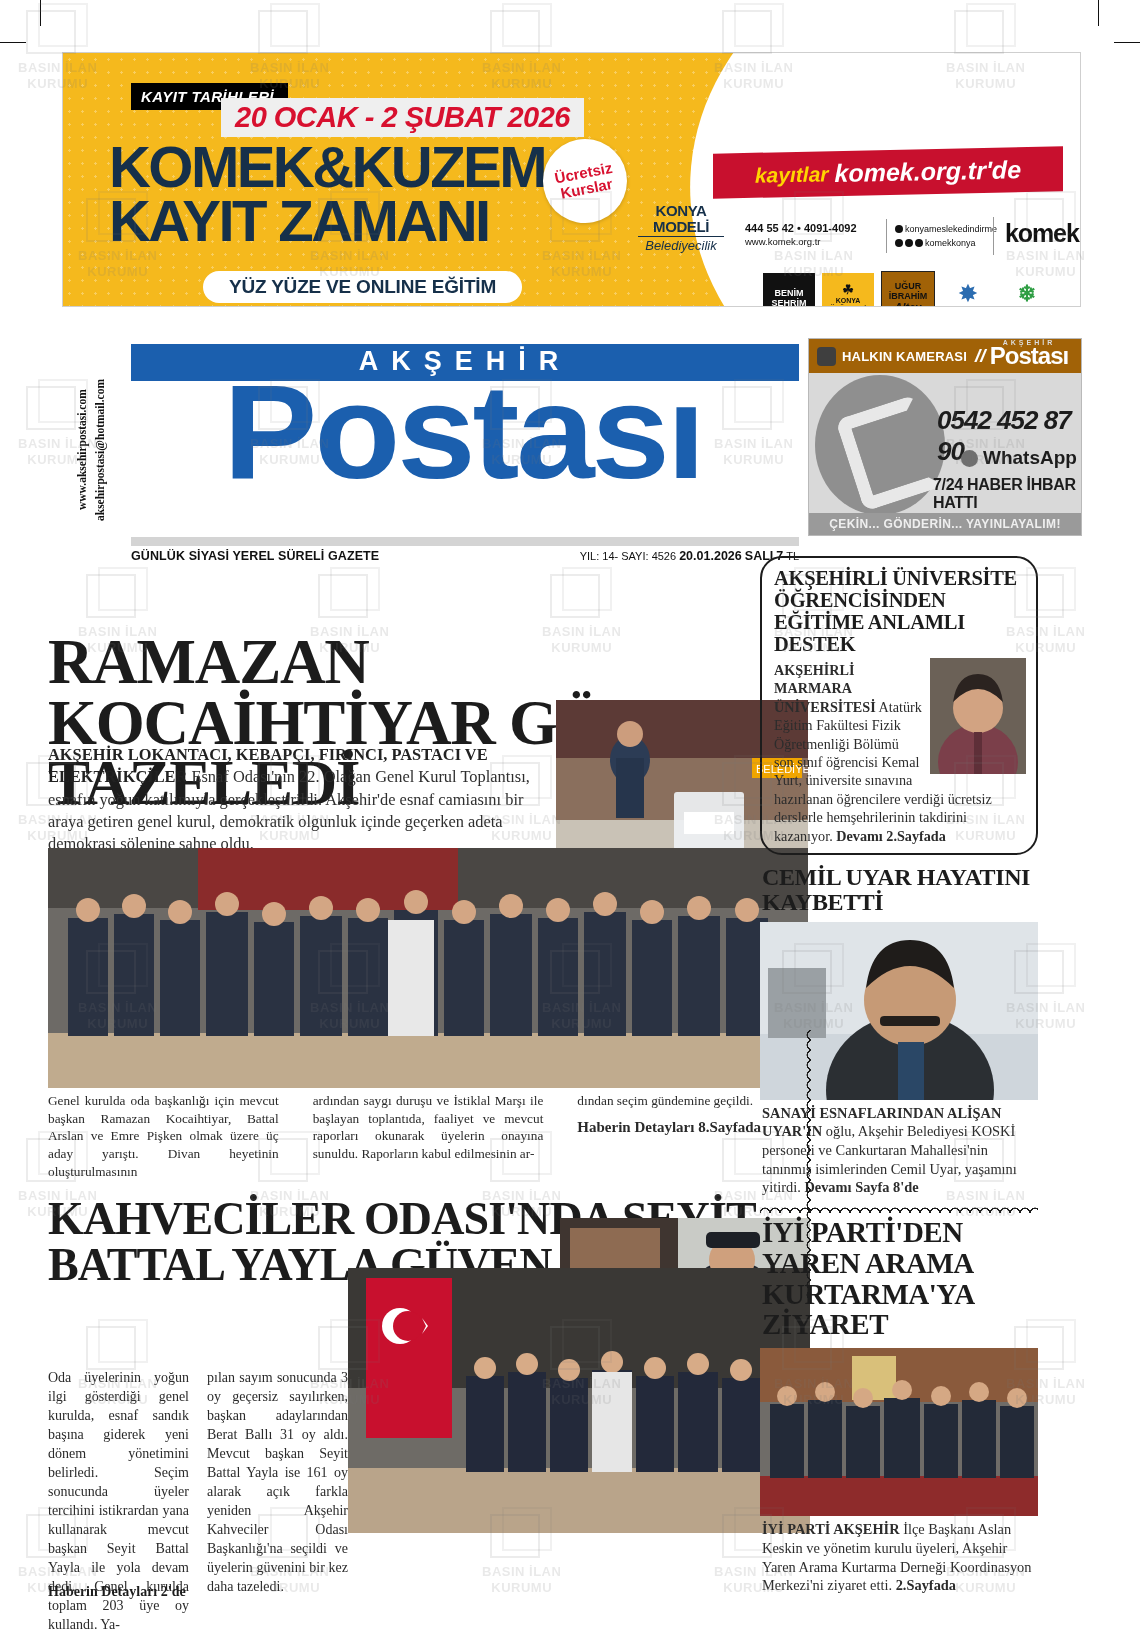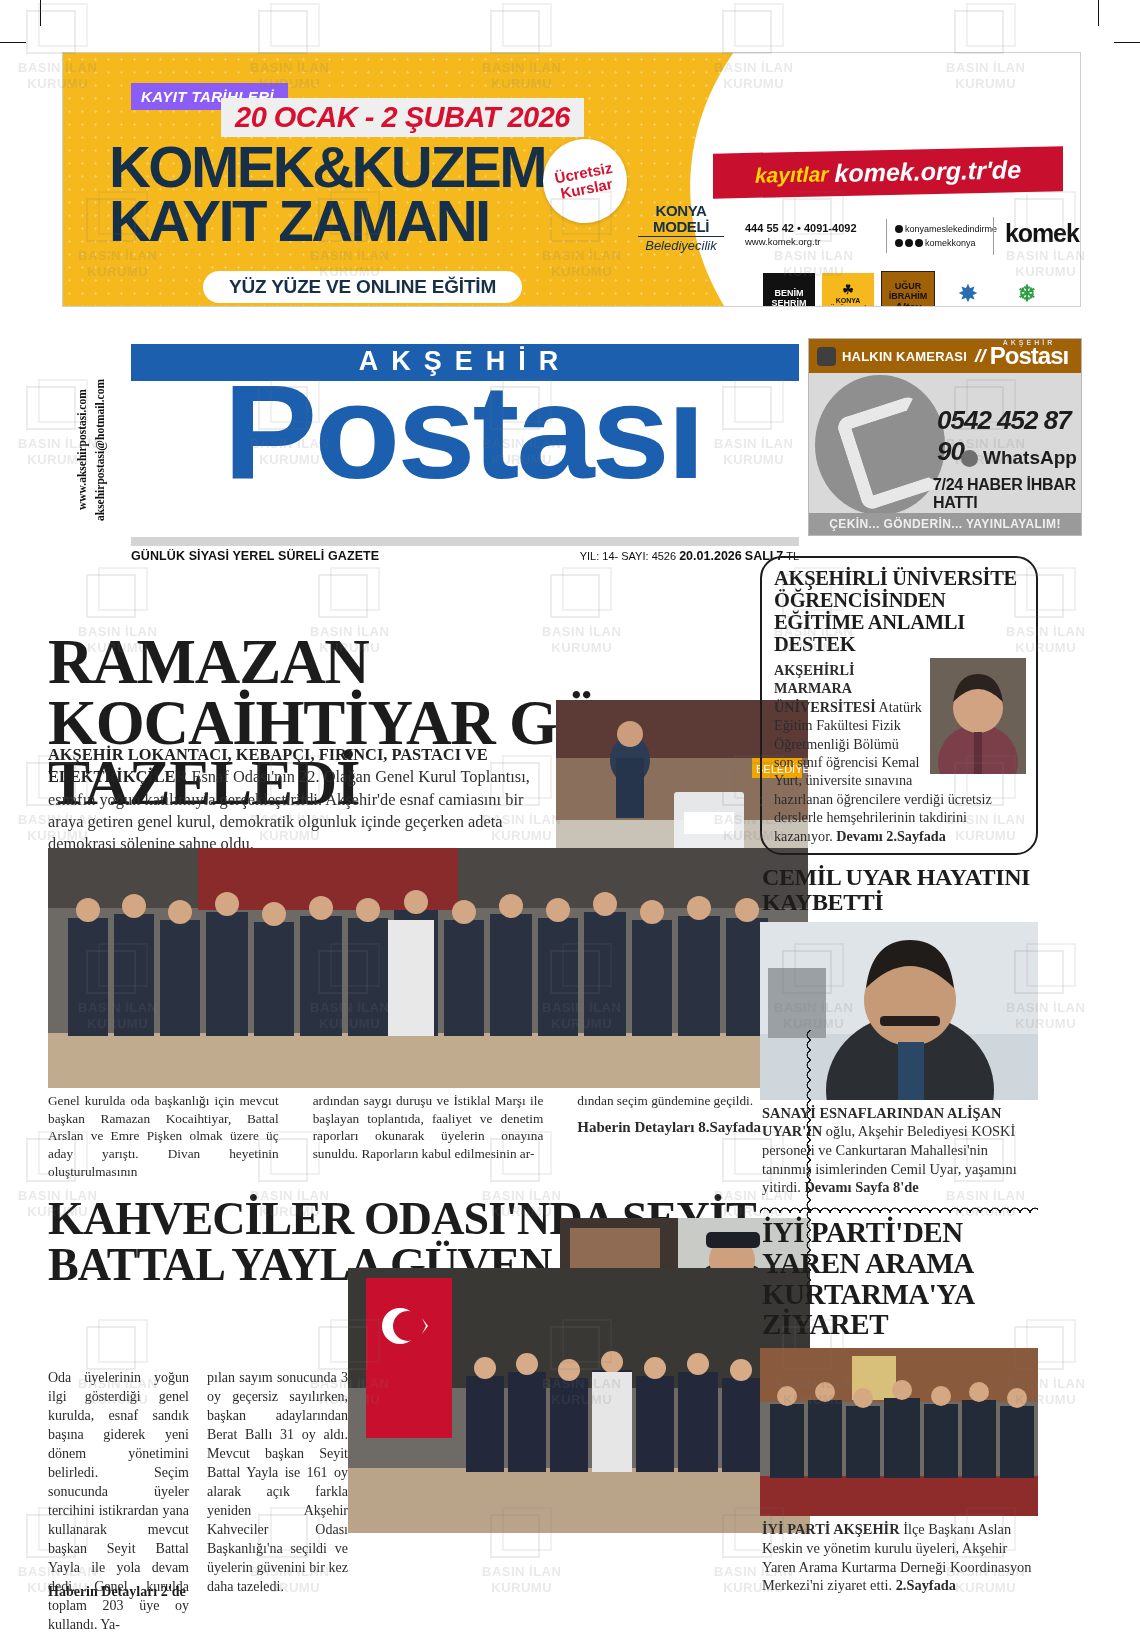--- a/index.html
+++ b/index.html
@@ -31,21 +31,21 @@
   .crop{position:absolute;background:#111;z-index:30;}
 
   
   .ad{position:absolute;left:62px;top:52px;width:1017px;height:253px;
       background:#f5b91d;overflow:hidden;border:1px solid #cfcfcf;}
   .ad-dots{position:absolute;inset:0;
     background-image:radial-gradient(rgba(255,255,255,.55) 1.1px, transparent 1.2px);
     background-size:13px 13px;opacity:.55;}
   .ad-wedge{position:absolute;right:-170px;top:-120px;width:560px;height:500px;
     background:#ffffff;border-radius:50% 0 0 50%;transform:rotate(-4deg);}
-  .kt{position:absolute;left:68px;top:30px;background:#8b5cf6;color:#fff;
+  .kt{position:absolute;left:68px;top:30px;background:#000000;color:#fff;
     font-family:"Liberation Sans",sans-serif;font-weight:700;font-style:italic;
     font-size:15px;letter-spacing:.4px;padding:5px 14px 5px 10px;}
   .kdate{position:absolute;left:158px;top:45px;background:#efefef;color:#d8102f;
     font-family:"Liberation Sans",sans-serif;font-weight:700;font-style:italic;
     font-size:29px;letter-spacing:-.5px;padding:3px 14px;}
   .kbig1,.kbig2{position:absolute;left:46px;color:#16304a;
     font-family:"Liberation Sans",sans-serif;font-weight:700;
     font-size:57px;letter-spacing:-2.6px;line-height:.92;
     transform:scaleX(1.02);transform-origin:left center;}
   .kbig1{top:88px;}
@@ -504,21 +504,21 @@
         <circle cx="604" cy="64" r="12"></circle>
           <circle cx="651" cy="60" r="12"></circle>
           <circle cx="699" cy="62" r="12"></circle>
       </g>
       <rect x="340" y="72" width="46" height="116" fill="#e8e8e8"></rect>
     </svg>
   </div>
 
   <div class="cols3">
     <div class="c">Genel kurulda oda başkanlığı için mevcut başkan Ramazan Kocaihtiyar, Battal Arslan ve Emre Pişken olmak üzere üç aday yarıştı. Divan heyetinin oluşturulmasının</div>
-    <div class="c">ardından saygı duruşu ve İstiklal Marşı ile başlayan toplantıda, faaliyet ve denetim raporları okunarak üyelerin onayına sunuldu. Raporların kabul edilmesinin ar-</div>
+    <div class="c">ardından saygı duruşu ve İstiklal Marşı ile başlayan toplantıda, faaliyet ve mevcut raporları okunarak üyelerin onayına sunuldu. Raporların kabul edilmesinin ar-</div>
     <div class="c">
       <span>dından seçim gündemine geçildi.</span>
       <span class="detay">Haberin Detayları 8.Sayfada</span>
     </div>
   </div>
 
   <h2 class="h2">KAHVECİLER ODASI'NDA SEYİT BATTAL YAYLA GÜVEN TAZELEDİ</h2>
 
   <div class="photo ph-kahve">
     <svg width="250" height="118" viewBox="0 0 250 118">

